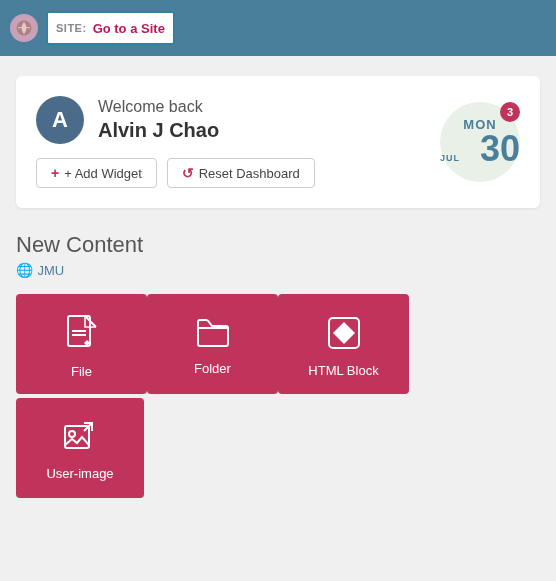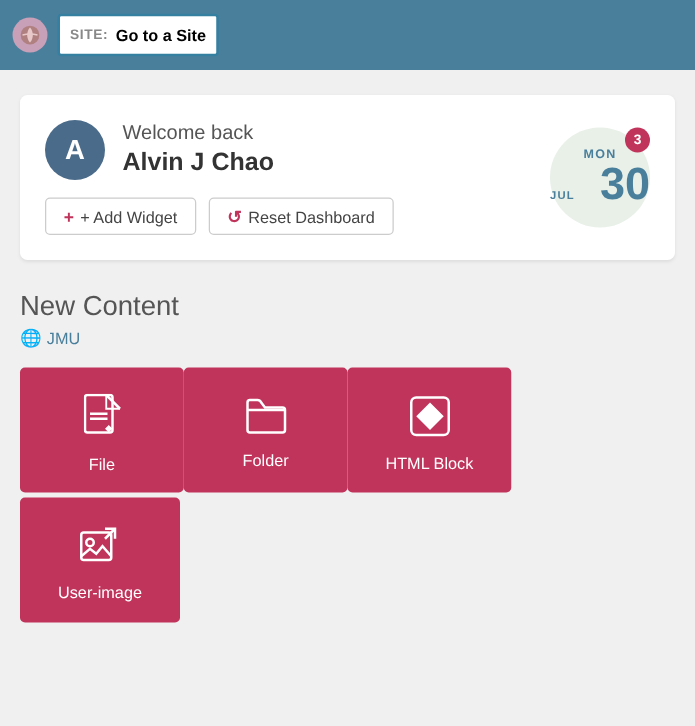--- a/index.html
+++ b/index.html
@@ -45,21 +45,21 @@
       height: 34px;
     }
     .site-label {
       color: #888;
       font-size: 11px;
       font-weight: bold;
       margin-right: 6px;
       letter-spacing: 0.5px;
     }
     .site-value {
-      color: #000000;
+      color: #be185d;
       font-size: 13px;
       font-weight: 600;
     }
     .institution-badge {
       position: absolute;
       bottom: -2px;
       left: 48px;
       background: white;
       color: #333;
       font-size: 11px;
@@ -155,21 +155,21 @@
       width: 80px;
       height: 80px;
       border-radius: 50%;
       background: #e8f0e8;
       display: flex;
       flex-direction: column;
       align-items: center;
       justify-content: center;
     }
     .cal-day-label {
-      font-size: 10px;
+      font-size: 13px;
       color: #4a7f9c;
       font-weight: bold;
       letter-spacing: 1px;
       line-height: 1;
     }
     .cal-month-label {
       font-size: 9px;
       color: #4a7f9c;
       font-weight: bold;
       letter-spacing: 1px;

